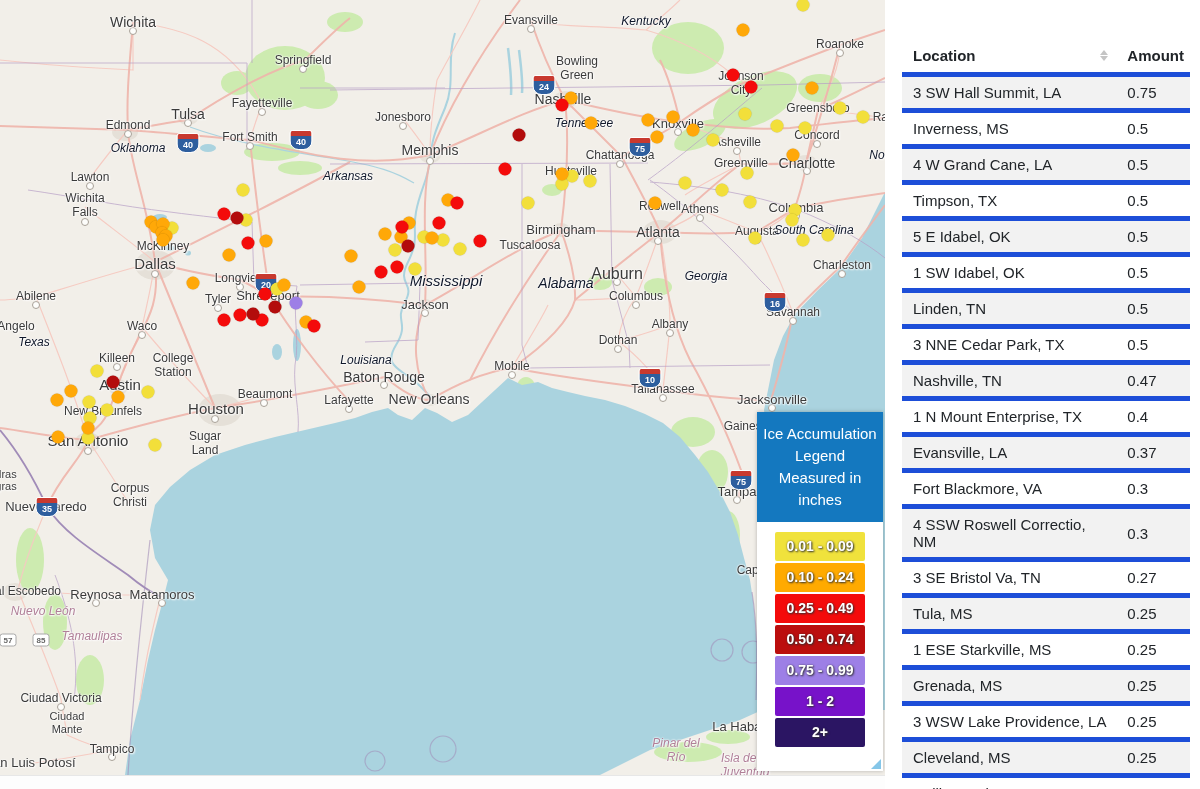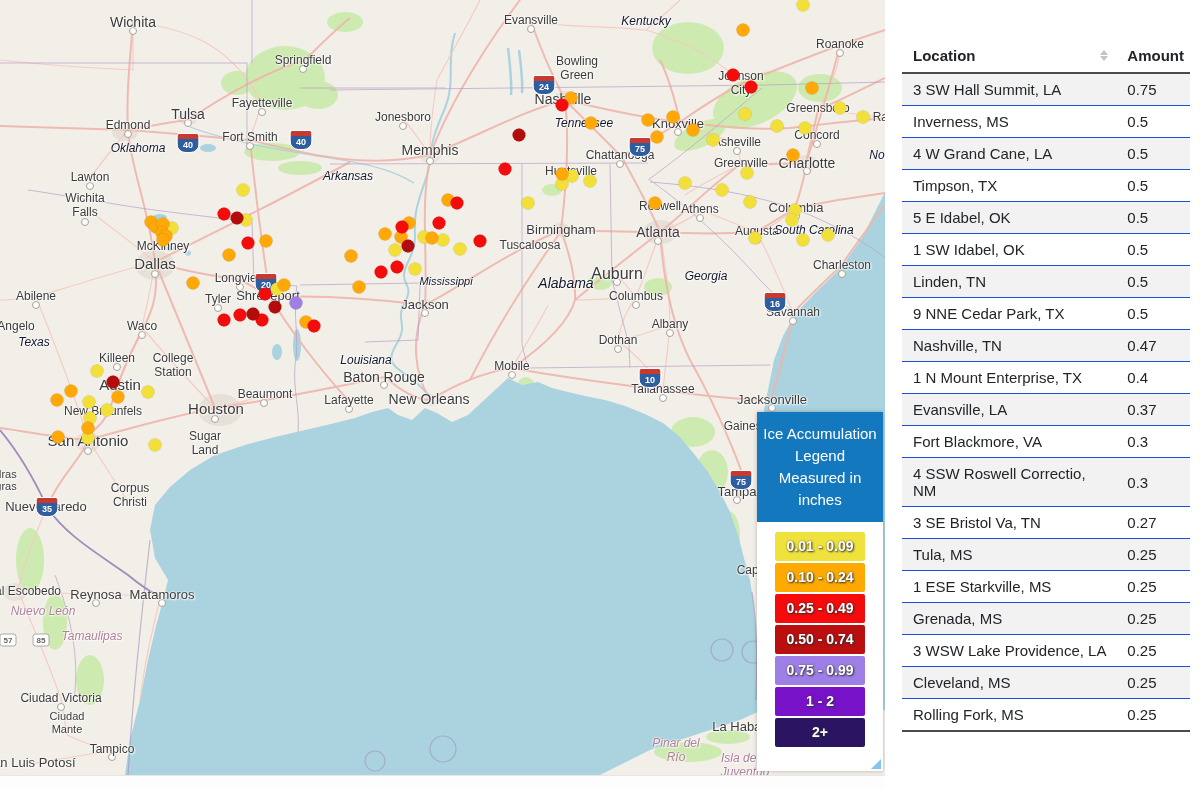--- a/index.html
+++ b/index.html
@@ -37,21 +37,21 @@
 
   
   .bottom-strip{position:absolute;left:0;top:775px;width:885px;height:14px;background:#fdfdfd;border-top:1px solid #e7e7e7;}
 
   
   .panel{position:absolute;left:890px;top:0;width:310px;height:789px;background:#fff;}
   .panel table{border-collapse:collapse;margin:40px 10px 0 12px;width:288px;font-size:15px;color:#212529;}
   .panel th{font-weight:bold;text-align:left;padding:7px 6px 8px 11px;border-bottom:2px solid #4a4a4a;}
   .panel th.loc-th{width:208px;}
   .panel th .th-flex{display:flex;align-items:center;justify-content:space-between;}
-  .panel td{padding:7px 6px 7px 11px;border-top:1px solid #1d4ed8;line-height:17px;}
+  .panel td{padding:7px 6px 7px 11px;border-top:5px solid #1d4ed8;line-height:17px;}
   .panel tbody tr:nth-child(odd){background:#f2f2f2;}
   .panel tbody tr:last-child{border-bottom:2px solid #4a4a4a;}
   .sort{display:inline-flex;flex-direction:column;gap:1px;margin-right:2px;cursor:pointer;}
   .sort i{width:0;height:0;border-left:4px solid transparent;border-right:4px solid transparent;display:block;}
   .sort .up{border-bottom:5px solid #c4c4c4;}
   .sort .dn{border-top:5px solid #c4c4c4;}
 </style>
 </head>
 <body>
 
@@ -328,21 +328,21 @@
       <div class="lbl" style="left: 218px; top: 300px; font-size: 12px;">Tyler</div>
       <div class="lbl" style="left: 268px; top: 296px; font-size: 13px;">Shreveport</div>
       <div class="lbl" style="left: 36px; top: 297px; font-size: 12px;">Abilene</div>
       <div class="lbl" style="left: 16px; top: 327px; font-size: 12px;">Angelo</div>
       <div class="lbl state" style="left: 34px; top: 343px; font-size: 12px;">Texas</div>
       <div class="lbl" style="left: 142px; top: 327px; font-size: 12px;">Waco</div>
       <div class="lbl" style="left: 117px; top: 359px; font-size: 12px;">Killeen</div>
       <div class="lbl" style="left: 173px; top: 366px; font-size: 12px;">College
 Station</div>
       <div class="lbl" style="left: 120px; top: 385px; font-size: 15px;">Austin</div>
-      <div class="lbl state" style="left: 446px; top: 281px; font-size: 11px;">Mississippi</div>
+      <div class="lbl state" style="left: 446px; top: 281px; font-size: 15px;">Mississippi</div>
       <div class="lbl" style="left: 425px; top: 305px; font-size: 13px;">Jackson</div>
       <div class="lbl state" style="left: 566px; top: 283px; font-size: 14px;">Alabama</div>
       <div class="lbl state" style="left: 706px; top: 277px; font-size: 12px;">Georgia</div>
       <div class="lbl" style="left: 617px; top: 274px; font-size: 16px;">Auburn</div>
       <div class="lbl" style="left: 636px; top: 297px; font-size: 12px;">Columbus</div>
       <div class="lbl" style="left: 670px; top: 325px; font-size: 12px;">Albany</div>
       <div class="lbl" style="left: 618px; top: 341px; font-size: 12px;">Dothan</div>
       <div class="lbl" style="left: 793px; top: 313px; font-size: 12px;">Savannah</div>
       <div class="lbl" style="left: 842px; top: 266px; font-size: 12px;">Charleston</div>
       <div class="lbl" style="left: 384px; top: 377px; font-size: 14px;">Baton Rouge</div>
@@ -548,21 +548,21 @@
         </tr>
         <tr>
           <td>1 SW Idabel, OK</td>
           <td>0.5</td>
         </tr>
         <tr>
           <td>Linden, TN</td>
           <td>0.5</td>
         </tr>
         <tr>
-          <td>9 NNE Cedar Park, TX</td>
+          <td>3 NNE Cedar Park, TX</td>
           <td>0.5</td>
         </tr>
         <tr>
           <td>Nashville, TN</td>
           <td>0.47</td>
         </tr>
         <tr>
           <td>1 N Mount Enterprise, TX</td>
           <td>0.4</td>
         </tr>

